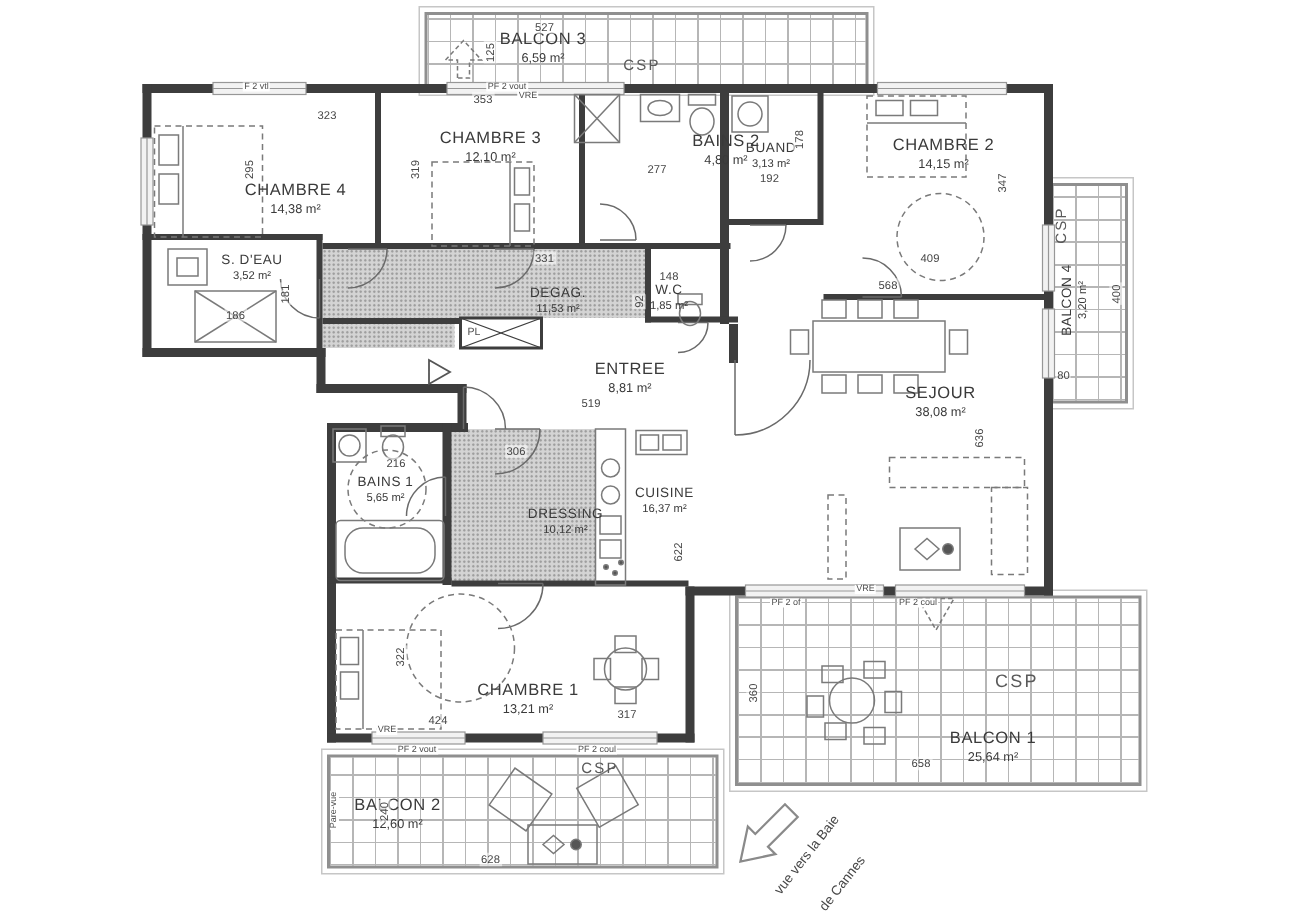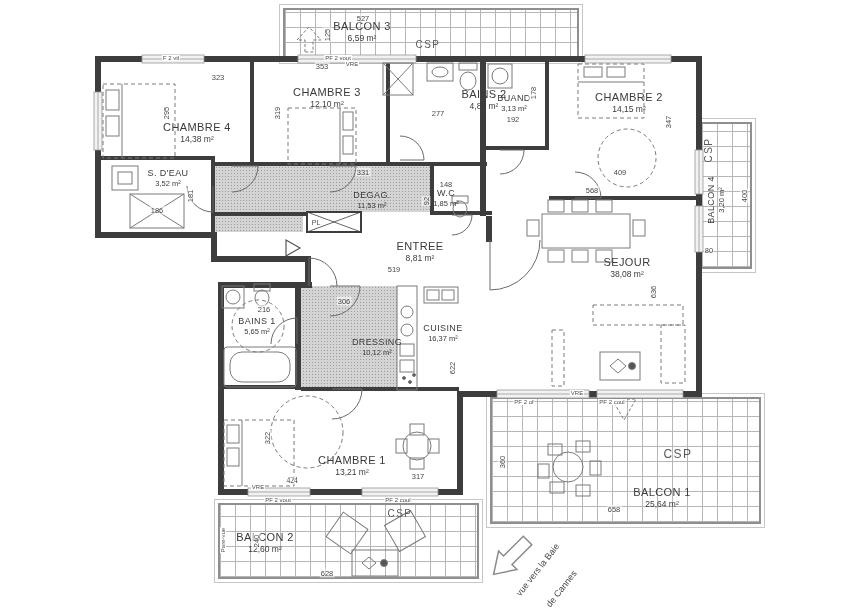--- a/index.html
+++ b/index.html
@@ -357,21 +357,21 @@
   <div class="dim" style="left:446px;top:184px;">148</div>
   <div class="dim v" style="left:426px;top:201px;">92</div>
   <div class="dim" style="left:394px;top:269px;">519</div>
   <div class="dim v" style="left:653px;top:292px;">636</div>
   <div class="dim v" style="left:744px;top:196px;">400</div>
   <div class="dim" style="left:709px;top:250px;">80</div>
   <div class="dim" style="left:264px;top:309px;">216</div>
   <div class="dim" style="left:344px;top:301px;">306</div>
   <div class="dim v" style="left:452px;top:368px;">622</div>
   <div class="dim v" style="left:267px;top:438px;">322</div>
-  <div class="dim" style="left:292px;top:480px;font-family:Liberation Serif, serif;">424</div>
+  <div class="dim" style="left:292px;top:480px;">424</div>
   <div class="dim" style="left:418px;top:476px;">317</div>
   <div class="dim" style="left:614px;top:509px;">658</div>
   <div class="dim v" style="left:502px;top:462px;">360</div>
   <div class="dim v" style="left:256px;top:541px;">240</div>
   <div class="dim" style="left:327px;top:573px;">628</div>
 
   <div class="tag csp" style="left:428px;top:44px;">CSP</div>
   <div class="tag csp v" style="left:708px;top:150px;">CSP</div>
   <div class="tag csp big" style="left:678px;top:454px;">CSP</div>
   <div class="tag csp" style="left:400px;top:513px;">CSP</div>

